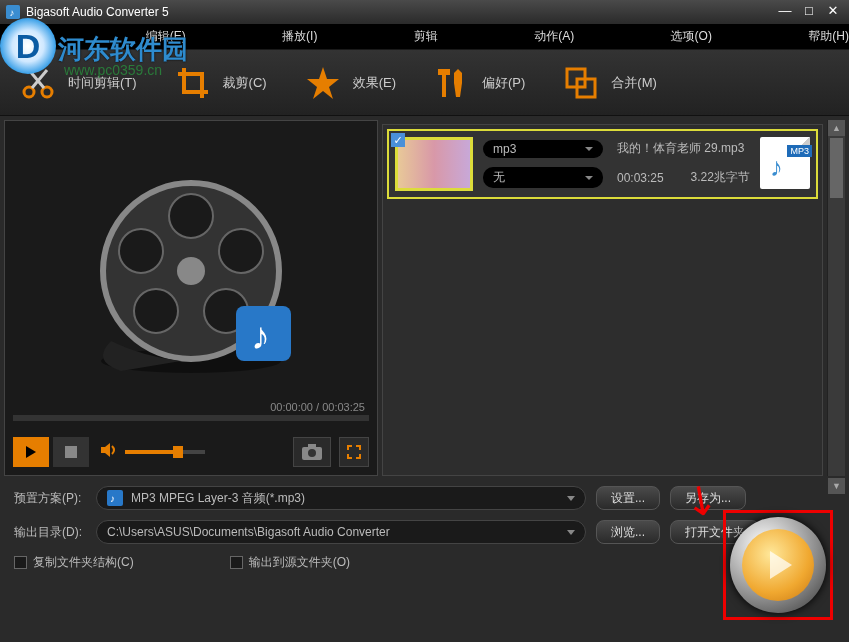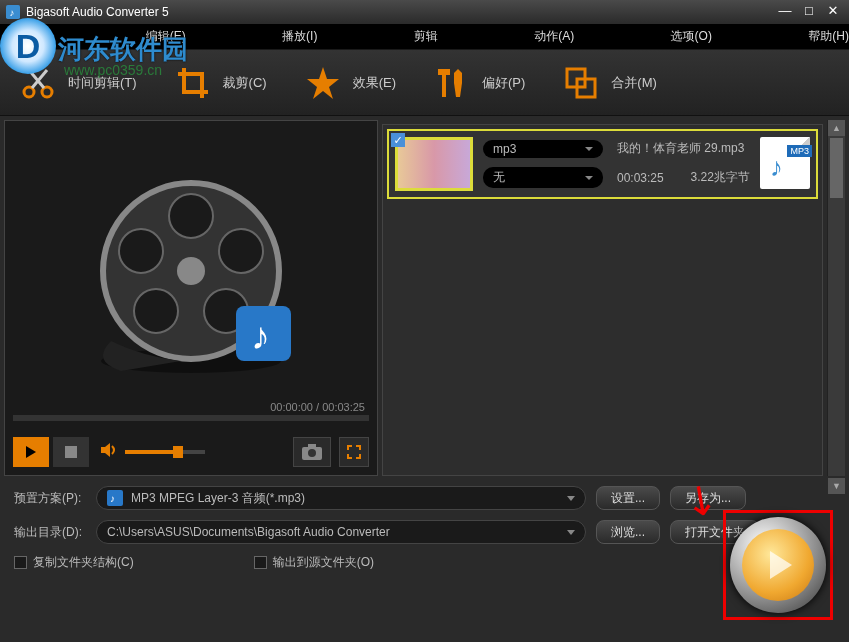--- a/index.html
+++ b/index.html
@@ -53,21 +53,21 @@
 .scrollbar{width:18px;background:#3a3a3a;border-left:1px solid #222;}
 .scrollbtn{height:16px;background:#555;display:flex;align-items:center;justify-content:center;color:#aaa;font-size:9px;}
 .scrollthumb{height:60px;background:#666;margin:2px;}
 .bottom{padding:10px 14px 8px 14px;color:#bbb;font-size:12px;}
 .brow{display:flex;align-items:center;gap:10px;margin-bottom:10px;}
 .brow .lbl{width:72px;}
 .selectbox{flex:1;max-width:490px;height:24px;background:#1a1a1a;border:1px solid #444;border-radius:12px;display:flex;align-items:center;padding:0 10px;gap:8px;cursor:pointer;}
 .selectbox .mini-ico{width:16px;height:16px;}
 .selectbox .ar{margin-left:auto;width:0;height:0;border-left:4px solid transparent;border-right:4px solid transparent;border-top:5px solid #888;}
 .btn{height:24px;padding:0 14px;background:linear-gradient(#4a4a4a,#2a2a2a);border:1px solid #555;border-radius:8px;color:#ddd;font-size:12px;cursor:pointer;display:flex;align-items:center;}
-.checks{display:flex;gap:120px;margin-top:6px;}
+.checks{display:flex;gap:96px;margin-top:6px;}
 .cbox{display:flex;align-items:center;gap:6px;cursor:pointer;}
 .cbox .sq{width:13px;height:13px;background:#1a1a1a;border:1px solid #666;}
 .bigbtn-wrap{position:absolute;right:16px;bottom:22px;width:110px;height:110px;border:3px solid #e00;}
 .arrow-anno{position:absolute;right:130px;bottom:120px;color:#e00;font-size:40px;transform:rotate(35deg);}
 .bigbtn{width:96px;height:96px;margin:4px auto;border-radius:50%;background:radial-gradient(circle at 35% 30%,#fff,#888 60%,#333);display:flex;align-items:center;justify-content:center;cursor:pointer;box-shadow:0 0 10px #000;}
 .bigbtn .inner{width:72px;height:72px;border-radius:50%;background:radial-gradient(circle at 40% 35%,#ffe89a,#f0a830 60%,#c77510);display:flex;align-items:center;justify-content:center;}
 .bigbtn .tri{width:0;height:0;border-top:14px solid transparent;border-bottom:14px solid transparent;border-left:22px solid rgba(255,255,255,.7);margin-left:6px;}
 </style>
 </head>
 <body>

